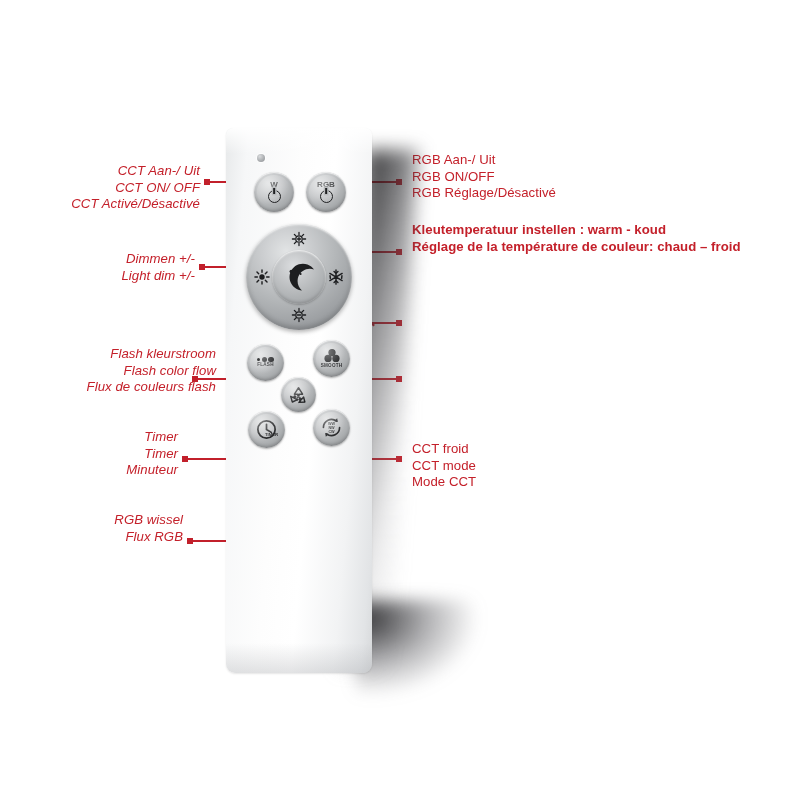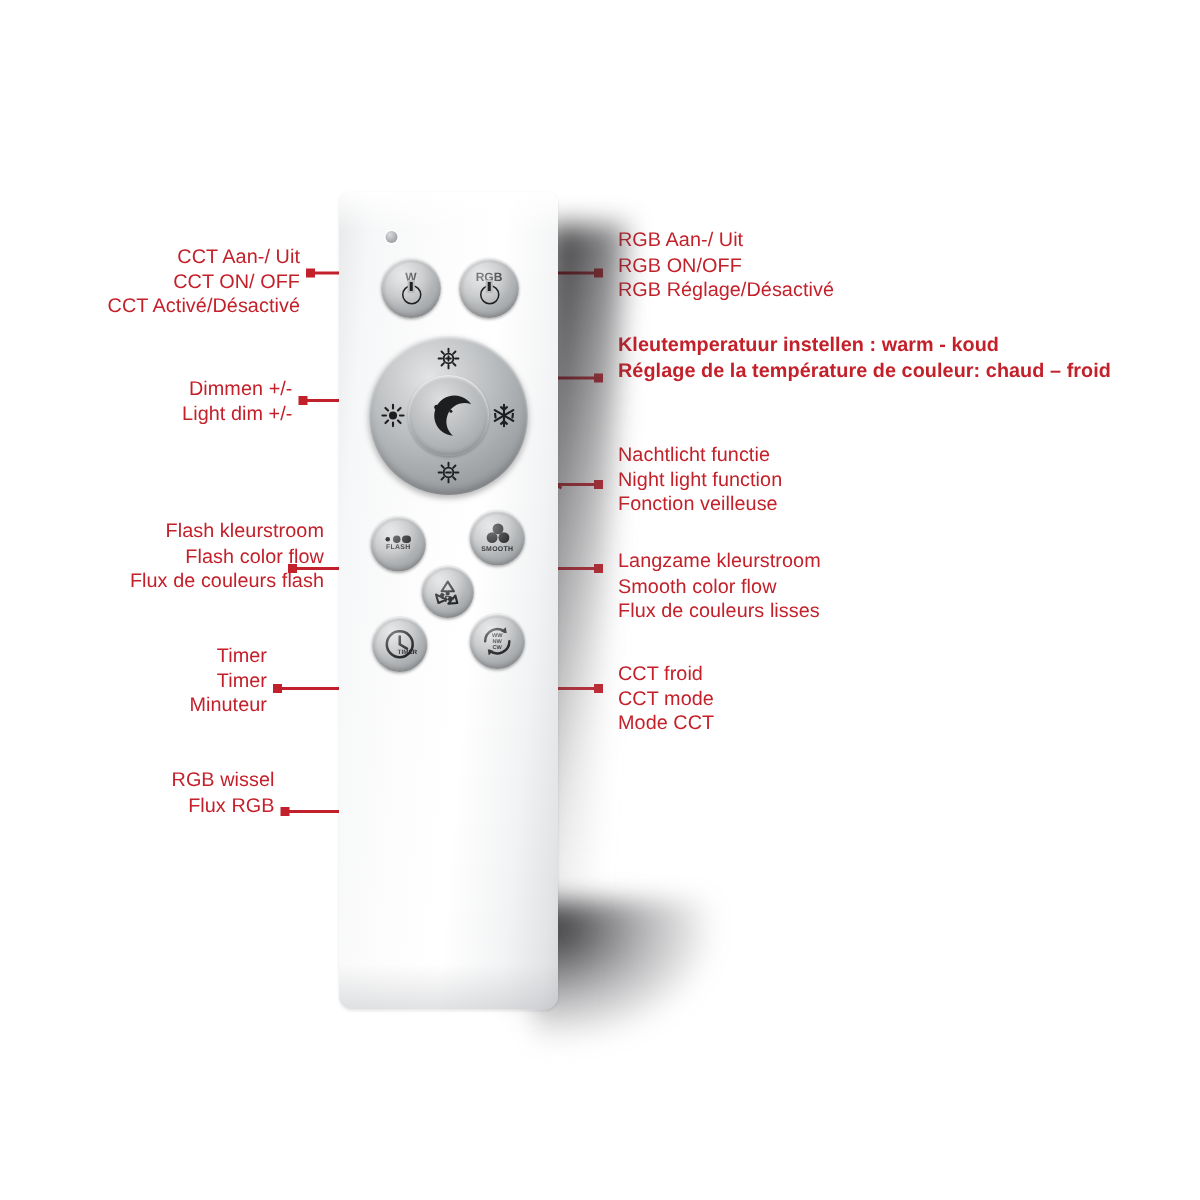--- a/index.html
+++ b/index.html
@@ -139,21 +139,21 @@
 
   
   .lbl{
     position:absolute;
     color:#c4202a;
     font-size:13.2px;
     line-height:16.6px;
     white-space:nowrap;
     letter-spacing:.05px;
   }
-  .lbl.r{text-align:right;}
+  .lbl.r{text-align:right;font-style:italic;}
   .lbl.l{text-align:left;}
 
   .ln{position:absolute;background:#c2202b;}
   .ln.h{height:1.6px;}
   .ln.v{width:1.6px;}
   .dot{
     position:absolute;width:5.5px;height:5.5px;background:#c2202b;
   }
   .diag{position:absolute;transform-origin:0 0;height:1.6px;background:#c2202b;}
 </style>
@@ -319,43 +319,33 @@
   <div class="ln v" style="left:343px;top:251px;height:13px;"></div>
   <div class="dot" style="left:396px;top:249px;"></div>
   <div class="lbl l" style="left:412px;top:222px;font-weight:bold;">
     <div>Kleutemperatuur instellen : warm - koud</div>
     <div>Réglage de la température de couleur: chaud – froid</div>
   </div>
 
   <div class="diag" style="left:311px;top:280px;width:78px;transform:rotate(35deg);"></div>
   <div class="ln h" style="left:369px;top:322px;width:30px;"></div>
   <div class="dot" style="left:396px;top:320px;"></div>
-  <div class="lbl l" style="left:412px;top:295px;">
-    <div>Nachtlicht functie</div>
-    <div>Night light function</div>
-    <div>Fonction veilleuse</div>
-  </div>
 
   <div class="lbl r" style="left:0px;top:346px;width:188px;padding-left:28px;">
     <div>Flash kleurstroom</div>
     <div>Flash color flow</div>
     <div>Flux de couleurs flash</div>
   </div>
   <div class="dot" style="left:192px;top:376px;"></div>
   <div class="ln h" style="left:194px;top:378px;width:72px;"></div>
   <div class="ln v" style="left:264px;top:366px;height:14px;"></div>
 
   <div class="ln v" style="left:331px;top:366px;height:14px;"></div>
   <div class="ln h" style="left:331px;top:378px;width:69px;"></div>
   <div class="dot" style="left:396px;top:376px;"></div>
-  <div class="lbl l" style="left:412px;top:366px;">
-    <div>Langzame kleurstroom</div>
-    <div>Smooth color flow</div>
-    <div>Flux de couleurs lisses</div>
-  </div>
 
   <div class="lbl r" style="left:0px;top:429px;width:178px;">
     <div>Timer</div>
     <div>Timer</div>
     <div>Minuteur</div>
   </div>
   <div class="dot" style="left:182px;top:456px;"></div>
   <div class="ln h" style="left:184px;top:458px;width:76px;"></div>
   <div class="ln v" style="left:258px;top:445px;height:15px;"></div>
 

